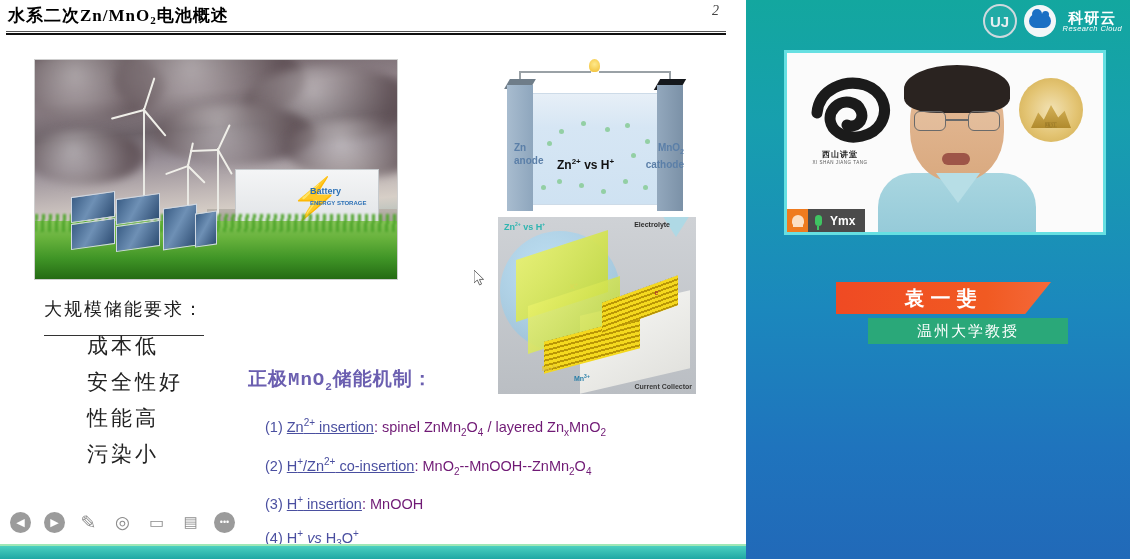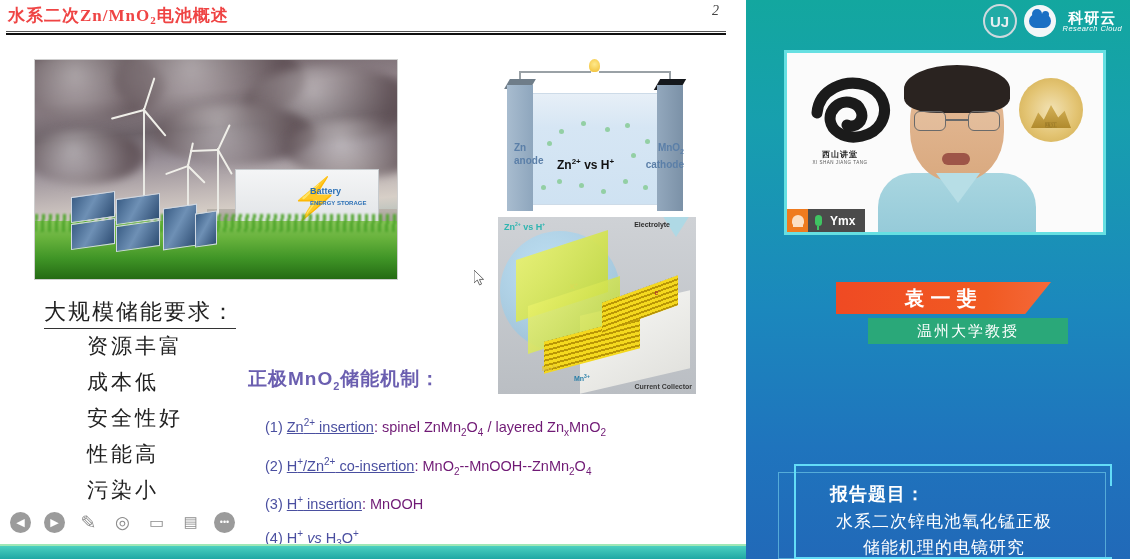--- a/index.html
+++ b/index.html
@@ -11,21 +11,21 @@
   }
 
   
   #slide-area {
     position:absolute; left:0; top:0; width:746px; height:559px;
     background:#ffffff; overflow:hidden;
   }
   #slide-title {
     position:absolute; left:8px; top:4px;
     font-family:"Liberation Serif", serif;
-    font-size:17px; font-weight:bold; color:#ef4444;
+    font-size:17px; font-weight:bold; color:#000000;
     letter-spacing:1px;
     white-space:nowrap;
   }
   #slide-title sub { font-size:11px; vertical-align:baseline; position:relative; top:3px; }
   #slide-page-number {
     position:absolute; right:27px; top:3px;
     font-family:"Liberation Serif", serif;
     font-size:14px; font-style:italic; color:#444;
   }
   #title-rule {
@@ -83,22 +83,22 @@
   }
   #wall {
     position:absolute; right:0; bottom:40px; width:190px; height:30px;
     background:linear-gradient(to bottom,#b9b3ab,#8e8880);
   }
 
   
   #requirement-heading {
     position:absolute; left:44px; top:297px;
     font-family:"Liberation Serif", serif;
-    font-size:22px; color:#222; letter-spacing:2px;
-    border-bottom:1px solid #333; padding-bottom:1px;
+    font-size:18px; color:#222; letter-spacing:2px;
+    border-bottom:1px solid #333; padding-bottom:14px;
   }
   #requirement-list {
     position:absolute; left:87px; top:328px;
     font-family:"Liberation Serif", serif;
     font-size:21px; color:#222; letter-spacing:3px; line-height:36px;
     list-style:none;
   }
 
   
   #cell-diagram {
@@ -196,21 +196,21 @@
   #label-electrolyte-mech { right:26px; top:4px; color:#2b2b2b; }
   #label-k { left:72px; top:64px; color:#d8dc58; }
   #label-e { right:36px; top:70px; color:#b03b2e; }
   #label-mn4 { left:44px; bottom:22px; color:#e0c53a; }
   #label-mn3 { left:76px; bottom:12px; color:#2a7fa8; }
   #label-current-collector { right:4px; bottom:4px; color:#3a3a3a; }
 
   
   #mechanism-heading {
     position:absolute; left:248px; top:366px;
-    font-family:Liberation Sans, sans-serif;
+    font-family:Liberation Mono, monospace;
     font-size:19px; color:#6b5fb0; letter-spacing:1px; font-weight:bold;
   }
   #mechanism-heading sub{font-size:11px;}
   #mechanism-list {
     position:absolute; left:265px; top:408px; width:470px;
     list-style:none; color:#4a4fa0; font-size:14.5px; line-height:29px;
   }
   #mechanism-list li { white-space:nowrap; }
   #mechanism-list .num { color:#4a4fa0; }
   #mechanism-list .key { font-weight:normal; text-decoration:underline; }
@@ -471,21 +471,20 @@
     <div class="solar-panel" style="left:36px;top:134px;width:44px;height:26px;"></div>
     <div class="solar-panel" style="left:81px;top:136px;width:44px;height:26px;"></div>
     <div class="solar-panel" style="left:36px;top:161px;width:44px;height:26px;"></div>
     <div class="solar-panel" style="left:81px;top:163px;width:44px;height:26px;"></div>
     <div class="solar-panel" style="left:128px;top:146px;width:34px;height:42px;"></div>
     <div class="solar-panel" style="left:160px;top:152px;width:22px;height:34px;"></div>
   </div>
 
   <div id="requirement-heading">大规模储能要求：</div>
   <ul id="requirement-list">
-    <li>资源丰富</li>
     <li>成本低</li>
     <li>安全性好</li>
     <li>性能高</li>
     <li>污染小</li>
   </ul>
 
   <div id="cell-diagram">
     <div class="cell-wire" style="left:22px;top:14px;width:2px;height:24px;"></div>
     <div class="cell-wire" style="left:22px;top:14px;width:72px;height:2px;"></div>
     <div class="cell-wire" style="right:22px;top:14px;width:2px;height:24px;"></div>
@@ -633,20 +632,13 @@
     </div>
   </div>
 
   <div id="speaker-name-banner">
     <span id="speaker-name-text">袁一斐</span>
   </div>
   <div id="speaker-title-banner">
     <span id="speaker-title-text">温州大学教授</span>
   </div>
 
-  <div id="report-box">
-    <div id="report-frame-outer"></div>
-    <div id="report-frame-inner"></div>
-    <div id="report-heading">报告题目：</div>
-    <div id="report-line-1">水系二次锌电池氧化锰正极</div>
-    <div id="report-line-2">储能机理的电镜研究</div>
-  </div>
 </div>
 
 </body></html>

